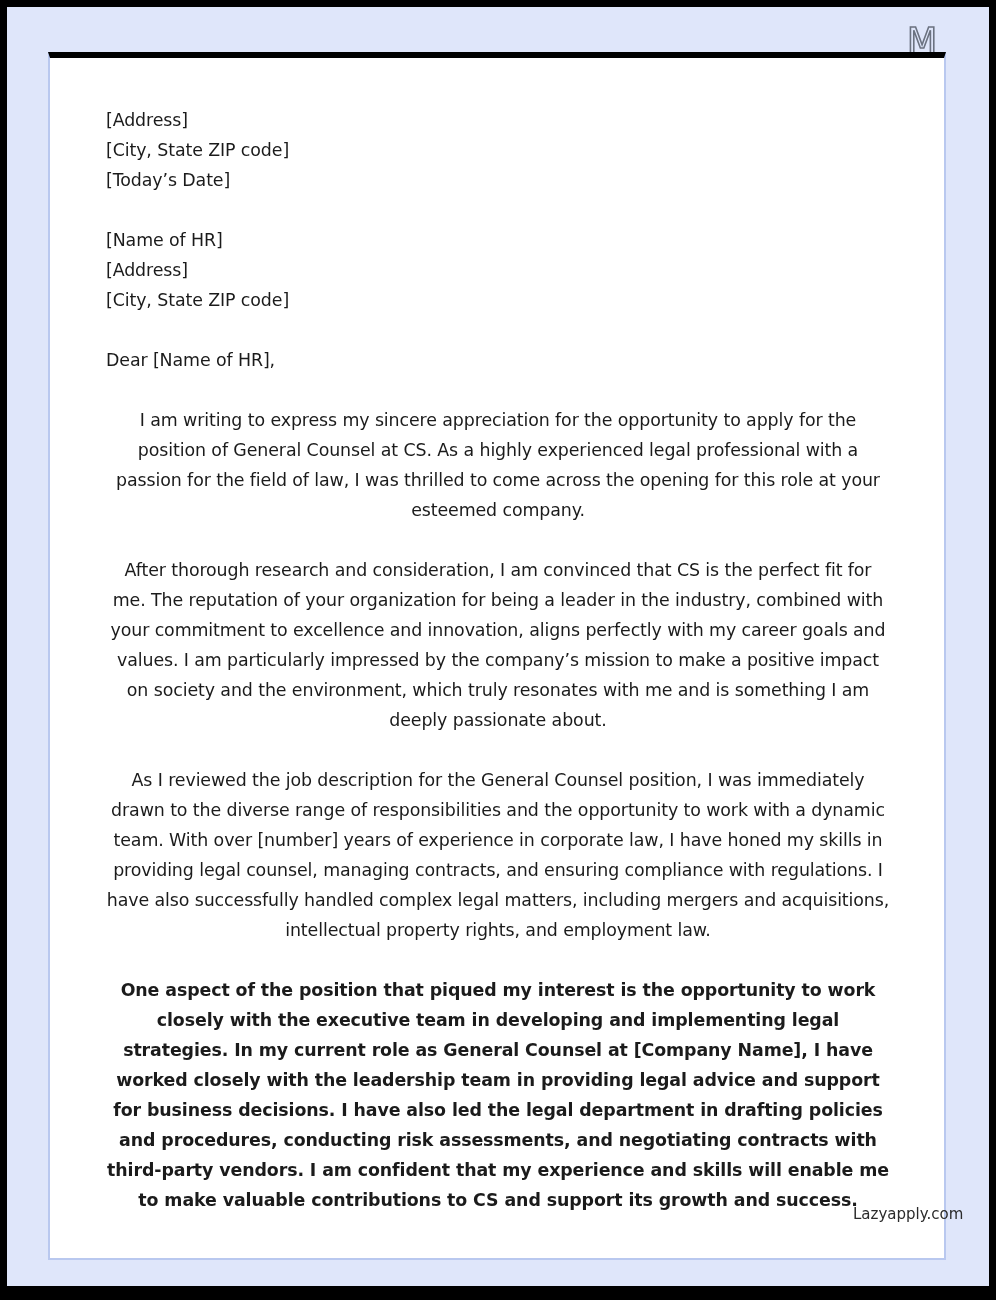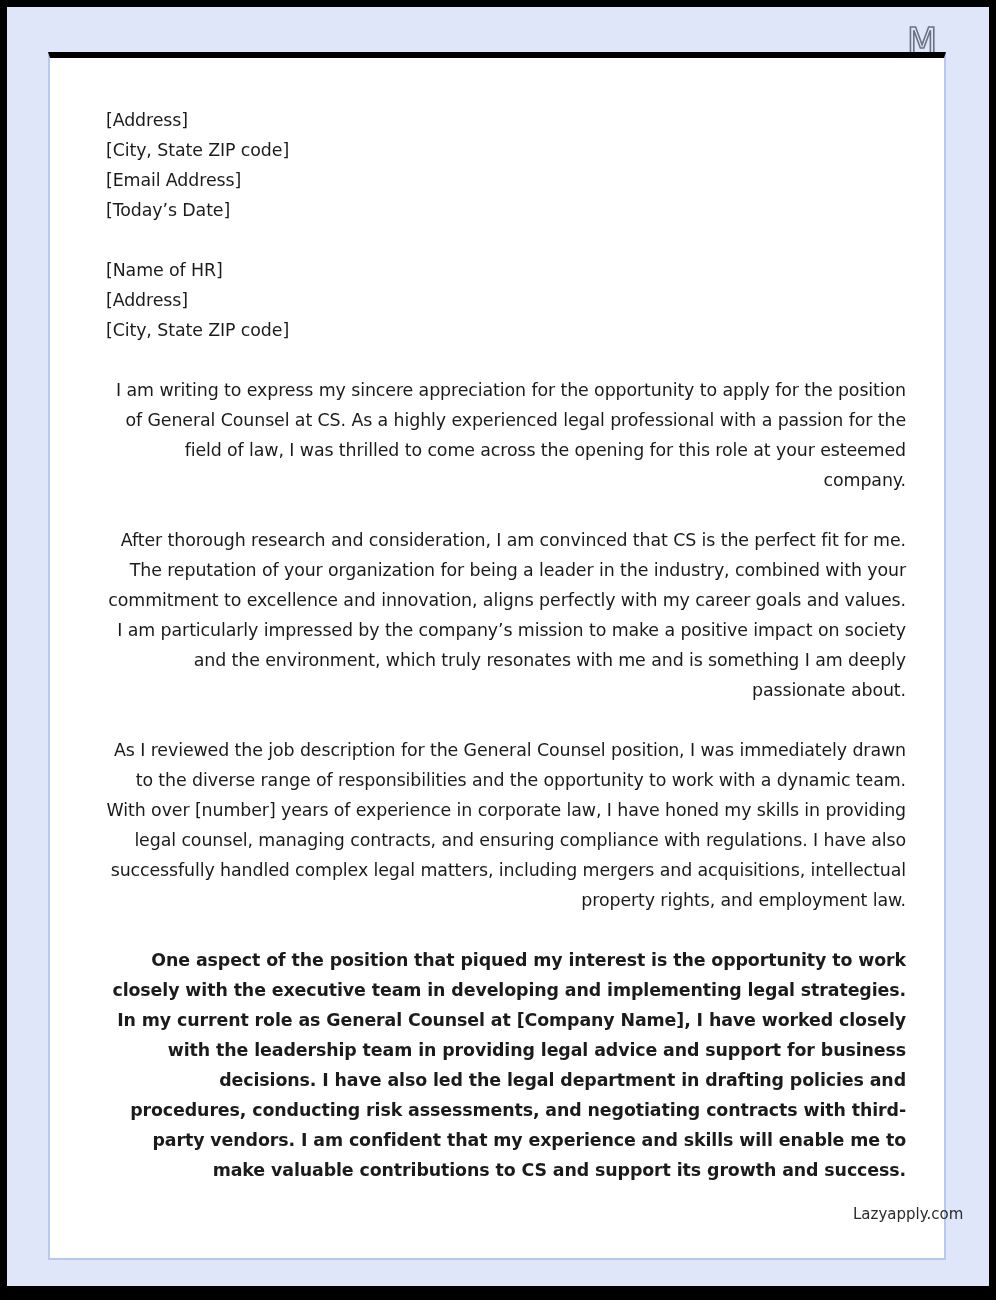--- a/index.html
+++ b/index.html
@@ -91,22 +91,22 @@
     display: block;
     white-space: nowrap;
   }
 
   .salutation {
     margin: 0 0 30px 0;
     display: block;
   }
 
   .body-paragraph {
-    margin: 0 0 30px 0;
-    text-align: right;
+    margin: 0 16px 30px 0;
+    text-align: center;
   }
   .body-paragraph:last-child {
     margin-bottom: 0;
     font-weight: bold;
   }
 
   
   .watermark {
     position: absolute;
     left: 846px;
@@ -127,30 +127,30 @@
 
     <div class="brand-mark">M</div>
 
     <div class="document-page"></div>
 
     <div class="letter-body">
 
       <div class="address-block">
         <span class="address-line">[Address]</span>
         <span class="address-line">[City, State ZIP code]</span>
-        <span class="address-line">[Email Address]</span>
         <span class="address-line">[Today’s Date]</span>
       </div>
 
       <div class="address-block">
         <span class="address-line">[Name of HR]</span>
         <span class="address-line">[Address]</span>
         <span class="address-line">[City, State ZIP code]</span>
       </div>
 
+      <div class="salutation">Dear [Name of HR],</div>
 
       <p class="body-paragraph">I am writing to express my sincere appreciation for the opportunity to apply for the position of General Counsel at CS. As a highly experienced legal professional with a passion for the field of law, I was thrilled to come across the opening for this role at your esteemed company.</p>
       <p class="body-paragraph">After thorough research and consideration, I am convinced that CS is the perfect fit for me. The reputation of your organization for being a leader in the industry, combined with your commitment to excellence and innovation, aligns perfectly with my career goals and values. I am particularly impressed by the company’s mission to make a positive impact on society and the environment, which truly resonates with me and is something I am deeply passionate about.</p>
       <p class="body-paragraph">As I reviewed the job description for the General Counsel position, I was immediately drawn to the diverse range of responsibilities and the opportunity to work with a dynamic team. With over [number] years of experience in corporate law, I have honed my skills in providing legal counsel, managing contracts, and ensuring compliance with regulations. I have also successfully handled complex legal matters, including mergers and acquisitions, intellectual property rights, and employment law.</p>
       <p class="body-paragraph">One aspect of the position that piqued my interest is the opportunity to work closely with the executive team in developing and implementing legal strategies. In my current role as General Counsel at [Company Name], I have worked closely with the leadership team in providing legal advice and support for business decisions. I have also led the legal department in drafting policies and procedures, conducting risk assessments, and negotiating contracts with third-party vendors. I am confident that my experience and skills will enable me to make valuable contributions to CS and support its growth and success.</p>
 
     </div>
 
     <div class="watermark">Lazyapply.com</div>
 

